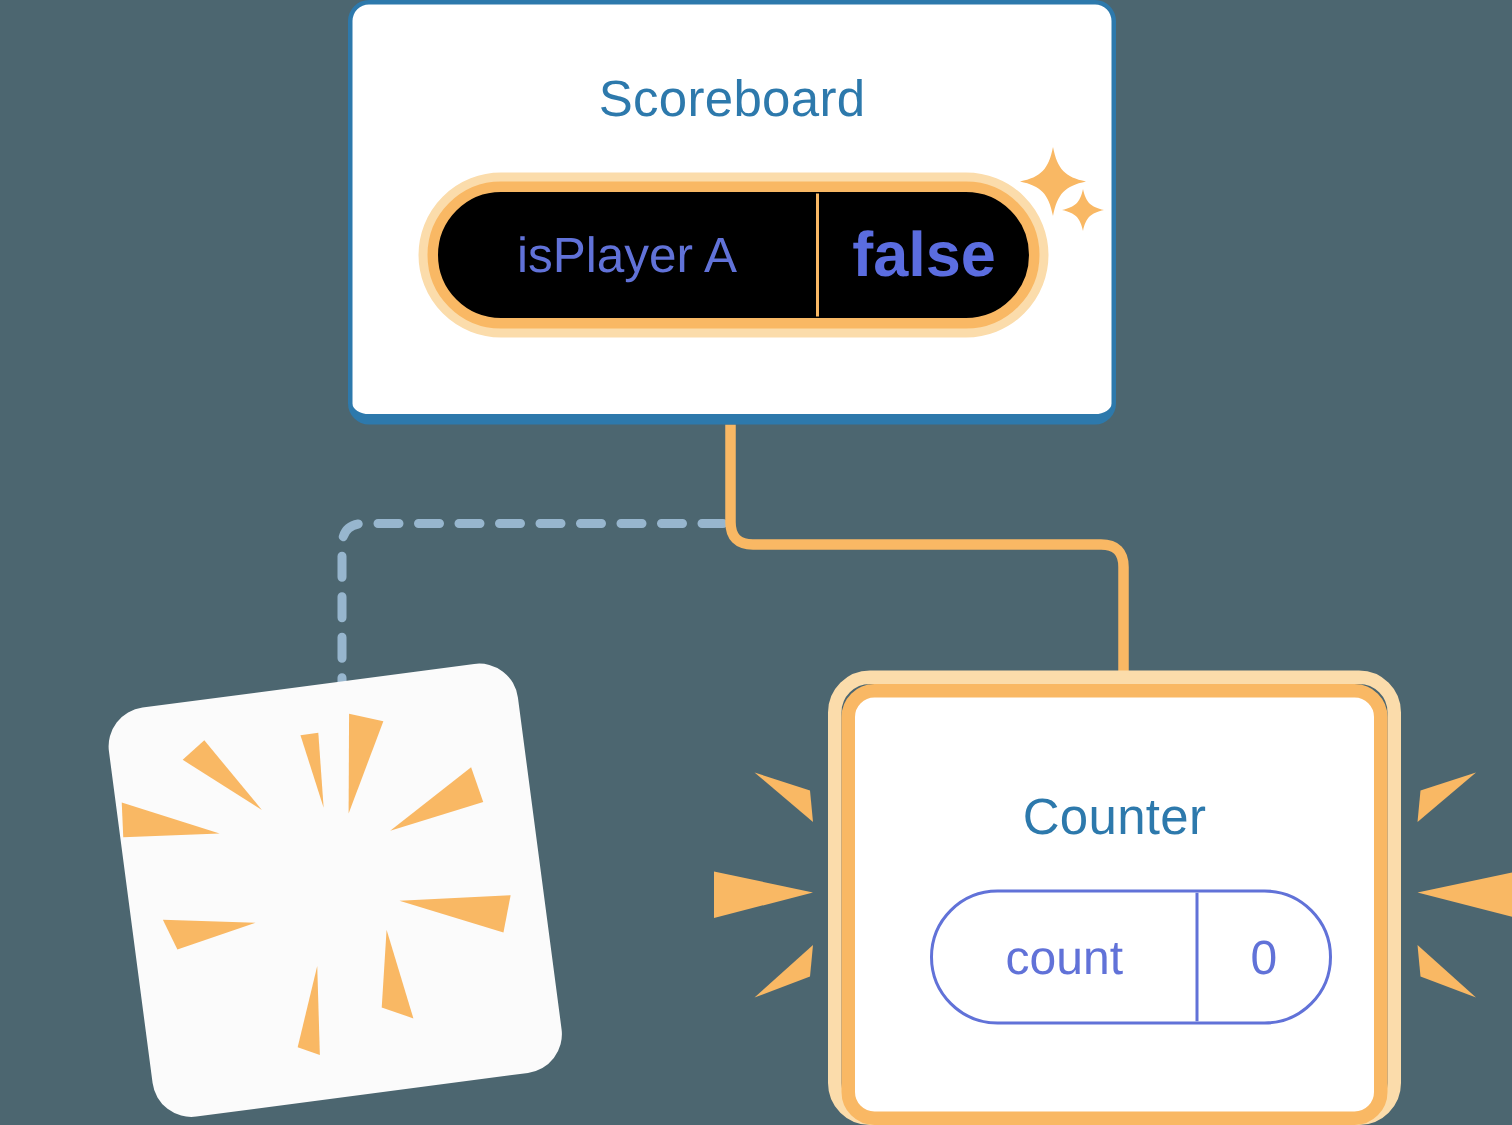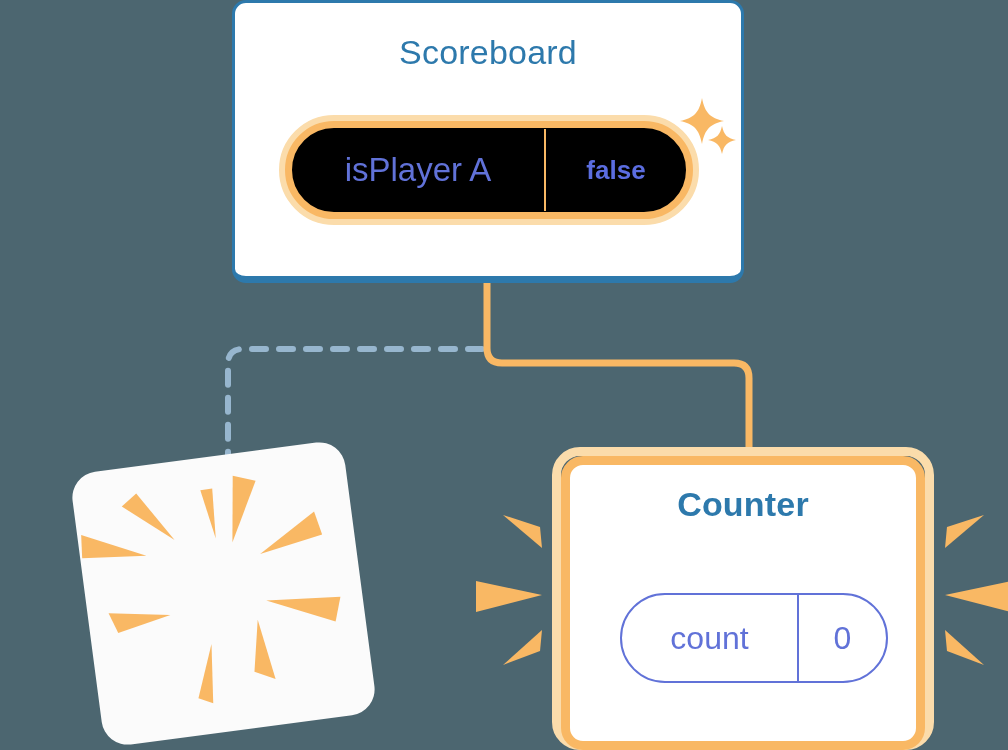--- a/index.html
+++ b/index.html
@@ -45,21 +45,21 @@
   }
 
   .card-title {
     text-align: center;
     color: #2d79ac;
     font-size: 34px;
     font-weight: 400;
     letter-spacing: 0.2px;
     margin: 0;
   }
-  .scoreboard-card .card-title { padding-top: 30px; }
+  .scoreboard-card .card-title { padding-top: 44px; }
 
   
   .pill-hl-wrap {
     position: absolute;
     left: 44px;
     top: 112px;
     width: 420px;
     height: 110px;
   }
   .pill-hl-glow {
@@ -97,21 +97,21 @@
     width: 2px;
     background: #f9b864;
     margin: 1px 0;
   }
   .pill-hl .pill-val {
     flex: 1 1 auto;
     display: flex;
     align-items: center;
     justify-content: center;
     color: #5b6de0;
-    font-size: 26px;
+    font-size: 42px;
     font-weight: 700;
   }
 
   
   .counter-glow {
     position: absolute;
     left: 552px;
     top: 447px;
     width: 382px;
     height: 303px;
@@ -125,21 +125,21 @@
     left: 561px;
     top: 456px;
     width: 364px;
     height: 294px;
     box-sizing: border-box;
     background: #ffffff;
     border: 9px solid #f9b864;
     border-radius: 22px;
     z-index: 4;
   }
-  .counter-card .card-title { padding-top: 20px; font-weight: bold; }
+  .counter-card .card-title { padding-top: 61px; }
 
   
   .pill-plain {
     position: absolute;
     left: 50px;
     top: 128px;
     width: 268px;
     height: 90px;
     box-sizing: border-box;
     border: 2px solid #6172d8;

